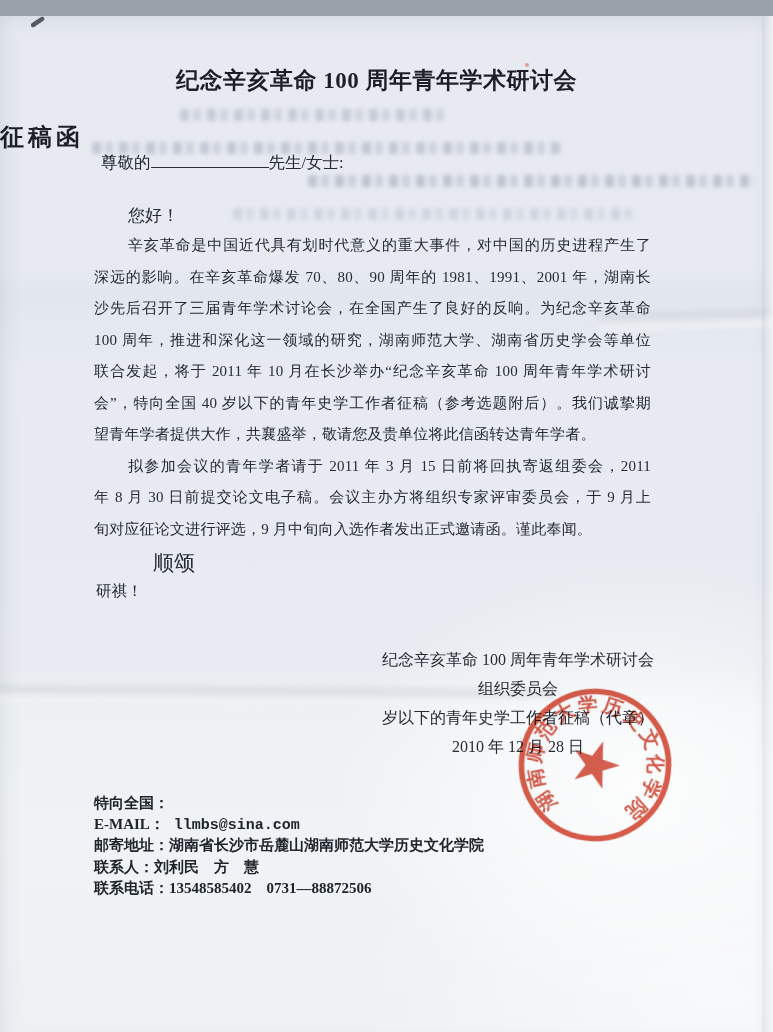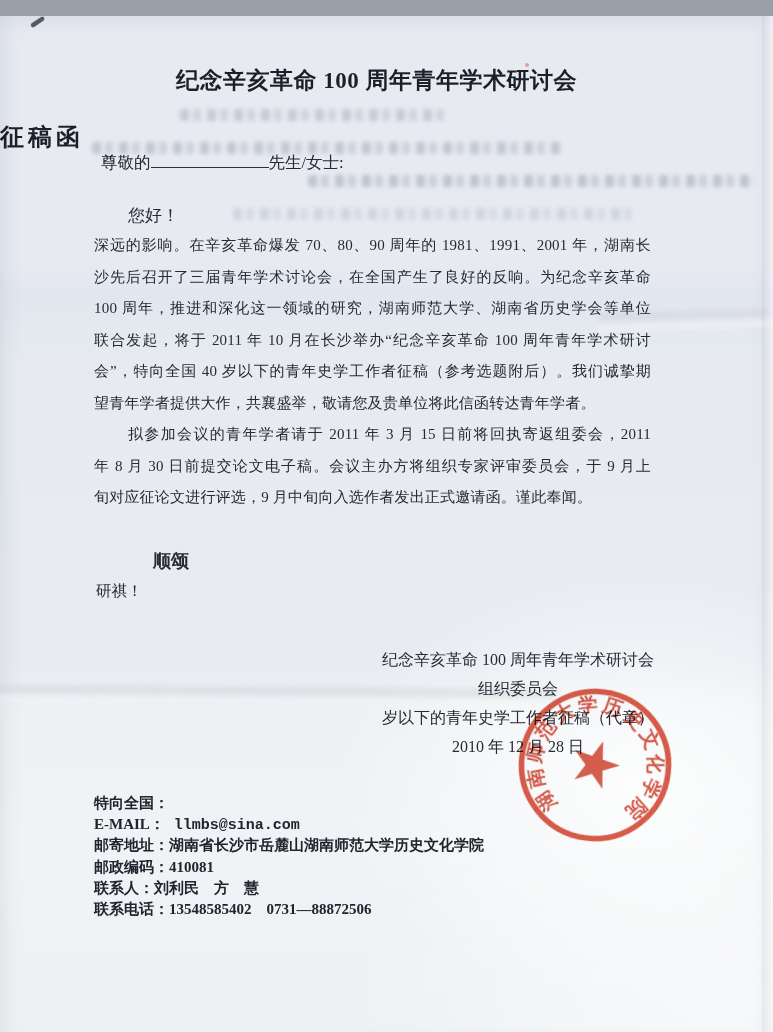--- a/index.html
+++ b/index.html
@@ -49,21 +49,21 @@
   .salutation{position:absolute;left:101px;top:134px;font-size:16.5px;}
   .salutation .blank{display:inline-block;width:118px;height:1em;
     border-bottom:1.6px solid #2c3039;vertical-align:baseline;}
   .greeting{position:absolute;left:128px;top:188px;font-size:17px;}
   .body-text{position:absolute;left:94px;top:214px;width:557px;font-size:15px;
     letter-spacing:.2px;}
   .body-text .line{height:31.5px;line-height:31.5px;overflow:hidden;
     text-align:justify;text-align-last:justify;}
   .para .line.first{text-indent:34px;}
   .para .line.last{text-align-last:left;}
-  .closing-1{position:absolute;left:153px;top:533px;font-size:18px;font-weight:bold;}
+  .closing-1{position:absolute;left:153px;top:533px;font-size:21px;}
   .closing-2{position:absolute;left:96px;top:565px;font-size:15.5px;}
   .signature{position:absolute;left:370px;top:629px;width:296px;text-align:center;
     font-size:16px;}
   .signature .line{height:29px;line-height:29px;white-space:nowrap;
     text-align:center;text-align-last:center;}
   .contact{position:absolute;left:94px;top:777px;font-size:15px;font-weight:bold;
     color:#20242d;}
   .contact .row{height:21.2px;line-height:21.2px;white-space:nowrap;}
   .contact .row.first .value{margin-left:9px;font-family:Liberation Mono, monospace;}
   
@@ -90,20 +90,21 @@
   <div class="subtitle">征稿函</div>
 
   <div class="salutation">
     <span>尊敬的</span><span class="blank"></span><span>先生/女士:</span>
   </div>
   <div class="greeting">您好！</div>
 
   <div class="body-text">
     <div class="para">
 
+    <div class="line first">辛亥革命是中国近代具有划时代意义的重大事件，对中国的历史进程产生了</div>
         <div class="line">深远的影响。在辛亥革命爆发 70、80、90 周年的 1981、1991、2001 年，湖南长</div>
         <div class="line">沙先后召开了三届青年学术讨论会，在全国产生了良好的反响。为纪念辛亥革命</div>
         <div class="line">100 周年，推进和深化这一领域的研究，湖南师范大学、湖南省历史学会等单位</div>
         <div class="line">联合发起，将于 2011 年 10 月在长沙举办“纪念辛亥革命 100 周年青年学术研讨</div>
         <div class="line">会”，特向全国 40 岁以下的青年史学工作者征稿（参考选题附后）。我们诚挚期</div>
         <div class="line last">望青年学者提供大作，共襄盛举，敬请您及贵单位将此信函转达青年学者。</div>
       </div>
     <div class="para">
 
     <div class="line first">拟参加会议的青年学者请于 2011 年 3 月 15 日前将回执寄返组委会，2011</div>
@@ -127,23 +128,20 @@
     <div class="row heading">特向全国：</div>
     <div>
 
     <div class="row first">
         <span class="label">E-MAIL：</span><span class="value">llmbs@sina.com</span>
       </div>
         <div class="row">
         <span class="label">邮寄地址：</span><span class="value">湖南省长沙市岳麓山湖南师范大学历史文化学院</span>
       </div>
         <div class="row">
-        <span class="label">邮政编码：</span><span class="value">410081</span>
-      </div>
-        <div class="row">
         <span class="label">联系人：</span><span class="value">刘利民　方　慧</span>
       </div>
         <div class="row last">
         <span class="label">联系电话：</span><span class="value">13548585402　0731—88872506</span>
       </div>
       </div>
   </div>
 
   <svg class="seal" viewBox="0 0 170 170">
     <defs>

